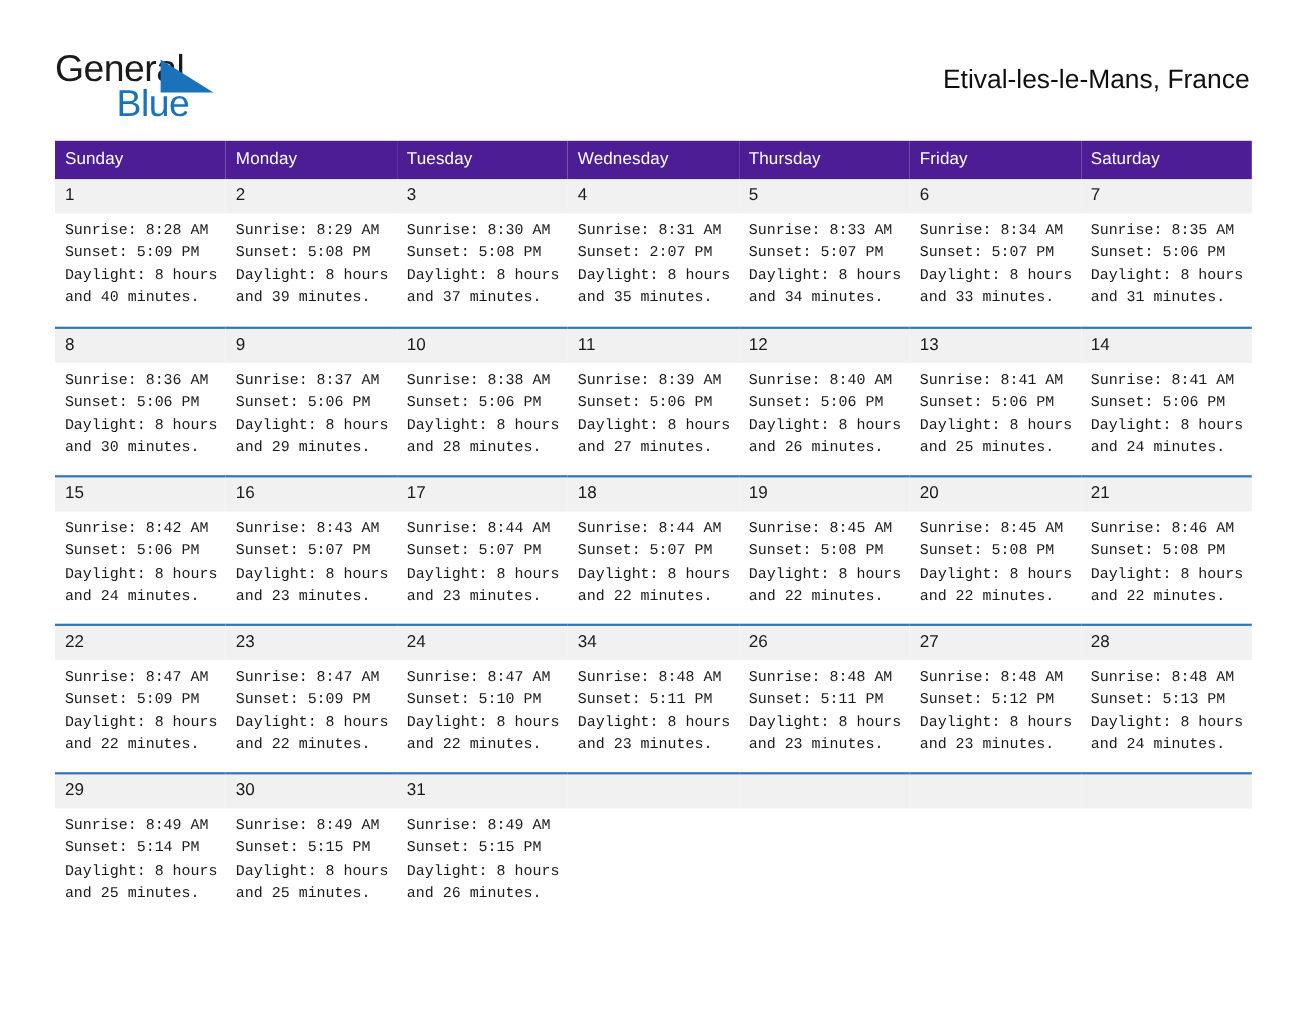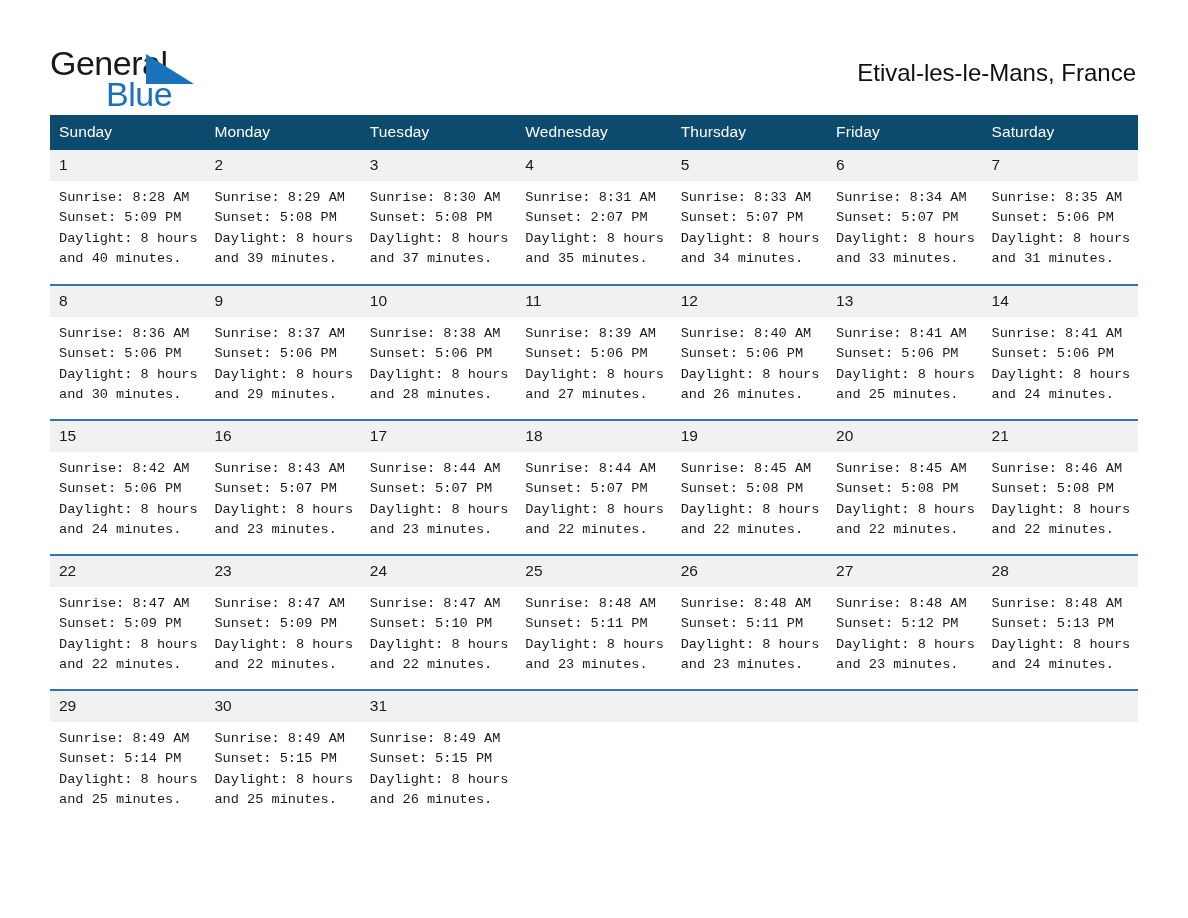--- a/index.html
+++ b/index.html
@@ -17,21 +17,21 @@
     height: 918px;
     padding: 0 50px;
   }
 
   
   .header {
     display: flex;
     align-items: flex-start;
     justify-content: space-between;
     padding-top: 44px;
-    height: 115px;
+    height: 128px;
   }
   .logo {
     position: relative;
     width: 150px;
     height: 72px;
     user-select: none;
   }
   .logo-general {
     position: absolute;
     left: 0; top: 0;
@@ -73,21 +73,21 @@
     color: #0f0f0f;
   }
 
   
   .calendar {
     width: 1088px;
     border-collapse: collapse;
     table-layout: fixed;
   }
   .calendar thead th {
-    background: #0c4a6e;
+    background: #4c1d95;
     color: #ffffff;
     font-size: 15.5px;
     font-weight: 400;
     text-align: left;
     padding: 8px 0 9px 9px;
     height: 33px;
     letter-spacing: 0.1px;
   }
   .calendar td {
     vertical-align: top;
@@ -369,21 +369,21 @@
             <div class="cell-inner">
               <div class="day-number">24</div>
               <div class="cell-info">Sunrise: 8:47 AM
 Sunset: 5:10 PM
 Daylight: 8 hours
 and 22 minutes.</div>
             </div>
           </td>
         <td>
             <div class="cell-inner">
-              <div class="day-number">25</div>
+              <div class="day-number">34</div>
               <div class="cell-info">Sunrise: 8:48 AM
 Sunset: 5:11 PM
 Daylight: 8 hours
 and 23 minutes.</div>
             </div>
           </td>
         <td>
             <div class="cell-inner">
               <div class="day-number">26</div>
               <div class="cell-info">Sunrise: 8:48 AM

